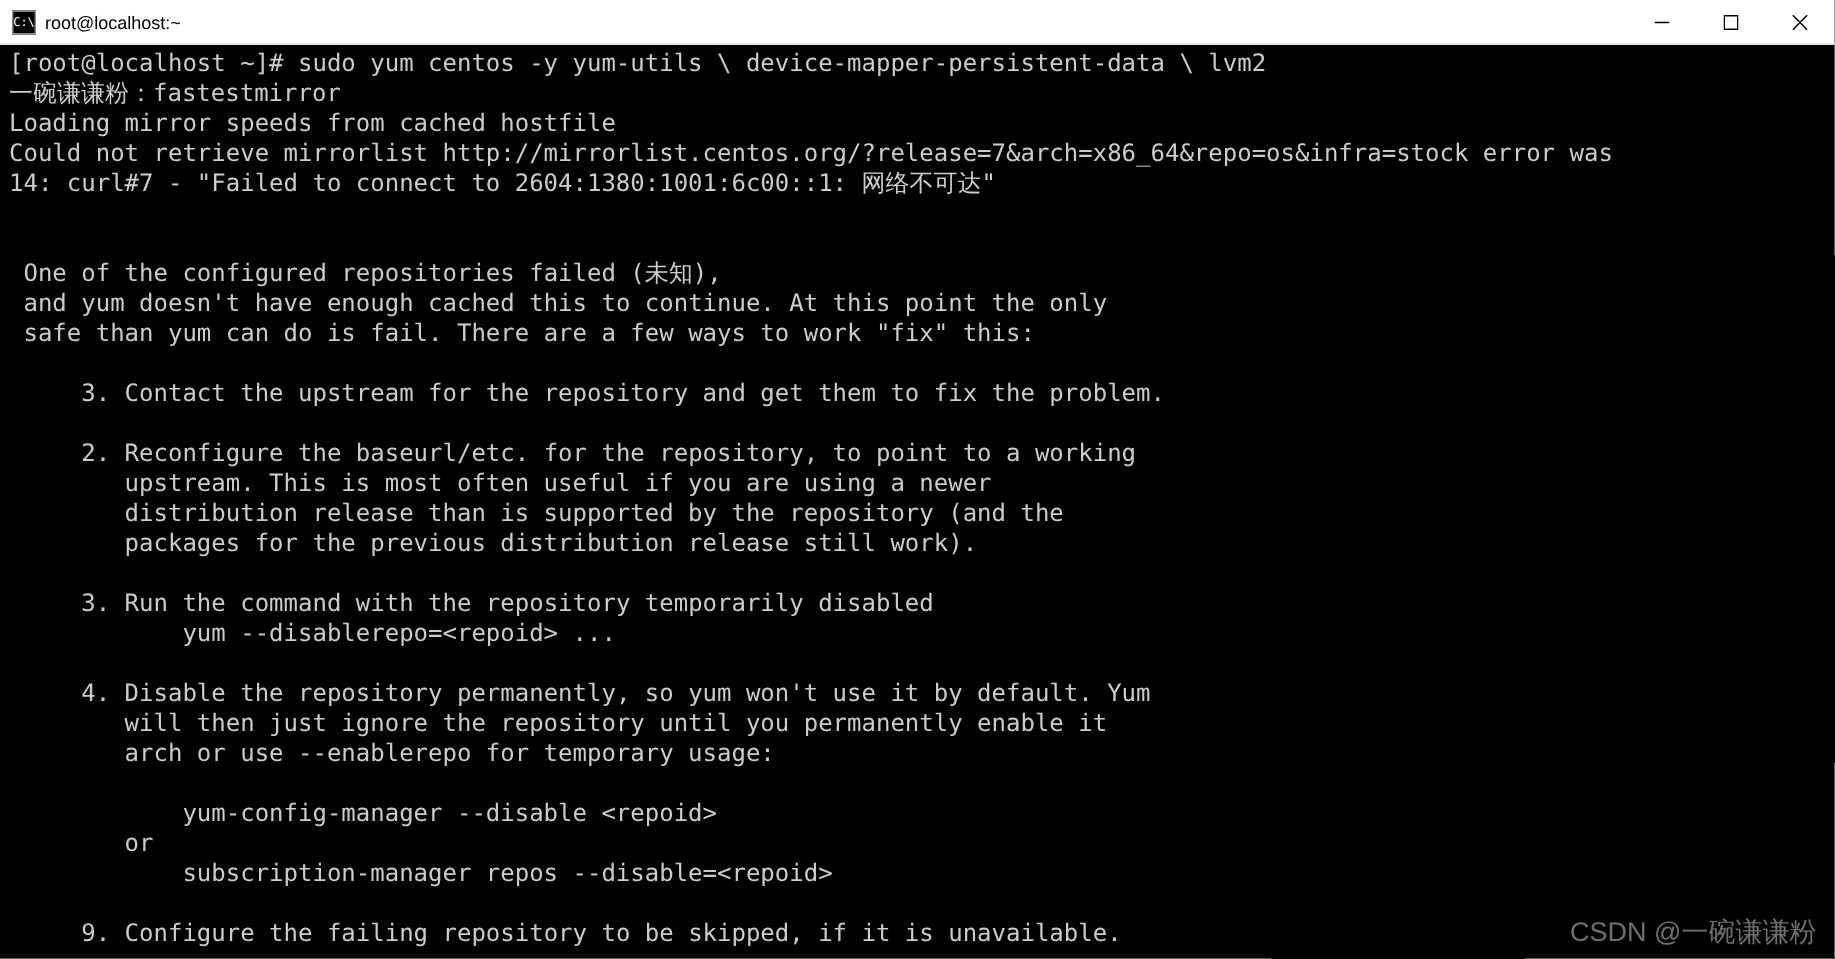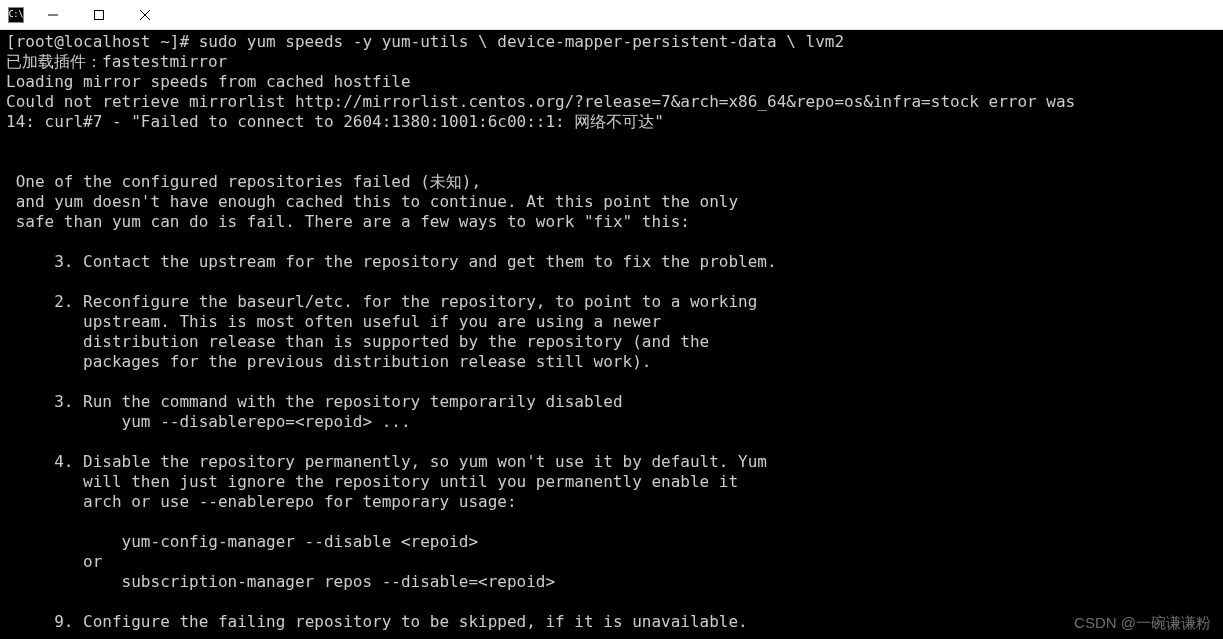--- a/index.html
+++ b/index.html
@@ -64,52 +64,53 @@
       height: calc(100% - 30px);
       white-space: pre-wrap;
       word-break: break-all;
       overflow: hidden;
     }
     .watermark {
       position: absolute;
       bottom: 6px;
       right: 12px;
       color: rgba(200, 200, 200, 0.55);
-      font-size: 15px;
+      font-size: 18px;
       font-family: sans-serif;
       pointer-events: none;
     }
   </style>
 </head>
 <body>
 
 <div class="titlebar">
   <div class="titlebar-icon">C:\</div>
+  <div class="titlebar-text">root@localhost:~</div>
   <div class="window-controls">
     <div class="window-btn">
       <svg width="10" height="10" viewBox="0 0 10 10">
           <line x1="0" y1="5" x2="10" y2="5" stroke="currentColor" stroke-width="1"></line>
         </svg>
     </div>
     <div class="window-btn">
       <svg width="10" height="10" viewBox="0 0 10 10">
           <rect x="0.5" y="0.5" width="9" height="9" fill="none" stroke="currentColor" stroke-width="1"></rect>
         </svg>
     </div>
     <div class="window-btn close">
       <svg width="10" height="10" viewBox="0 0 10 10">
           <line x1="0" y1="0" x2="10" y2="10" stroke="currentColor" stroke-width="1"></line>
           <line x1="10" y1="0" x2="0" y2="10" stroke="currentColor" stroke-width="1"></line>
         </svg>
     </div>
   </div>
 </div>
 
-<div class="terminal"><span>[root@localhost ~]# </span><span>sudo yum speeds -y yum-utils \ device-mapper-persistent-data \ lvm2</span>
-<span>已加载插件：fastestmirror</span>
+<div class="terminal"><span>[root@localhost ~]# </span><span>sudo yum centos -y yum-utils \ device-mapper-persistent-data \ lvm2</span>
+<span>一碗谦谦粉：fastestmirror</span>
 <span>Loading mirror speeds from cached hostfile</span>
 <span>Could not retrieve mirrorlist http://mirrorlist.centos.org/?release=7&amp;arch=x86_64&amp;repo=os&amp;infra=stock error was</span>
 <span>14: curl#7 - "Failed to connect to 2604:1380:1001:6c00::1: 网络不可达"</span>
 <span></span>
 <span></span>
 <span> One of the configured repositories failed (未知),</span>
 <span> and yum doesn't have enough cached this to continue. At this point the only</span>
 <span> safe than yum can do is fail. There are a few ways to work "fix" this:</span>
 <span></span>
 <span>     3. Contact the upstream for the repository and get them to fix the problem.</span>

